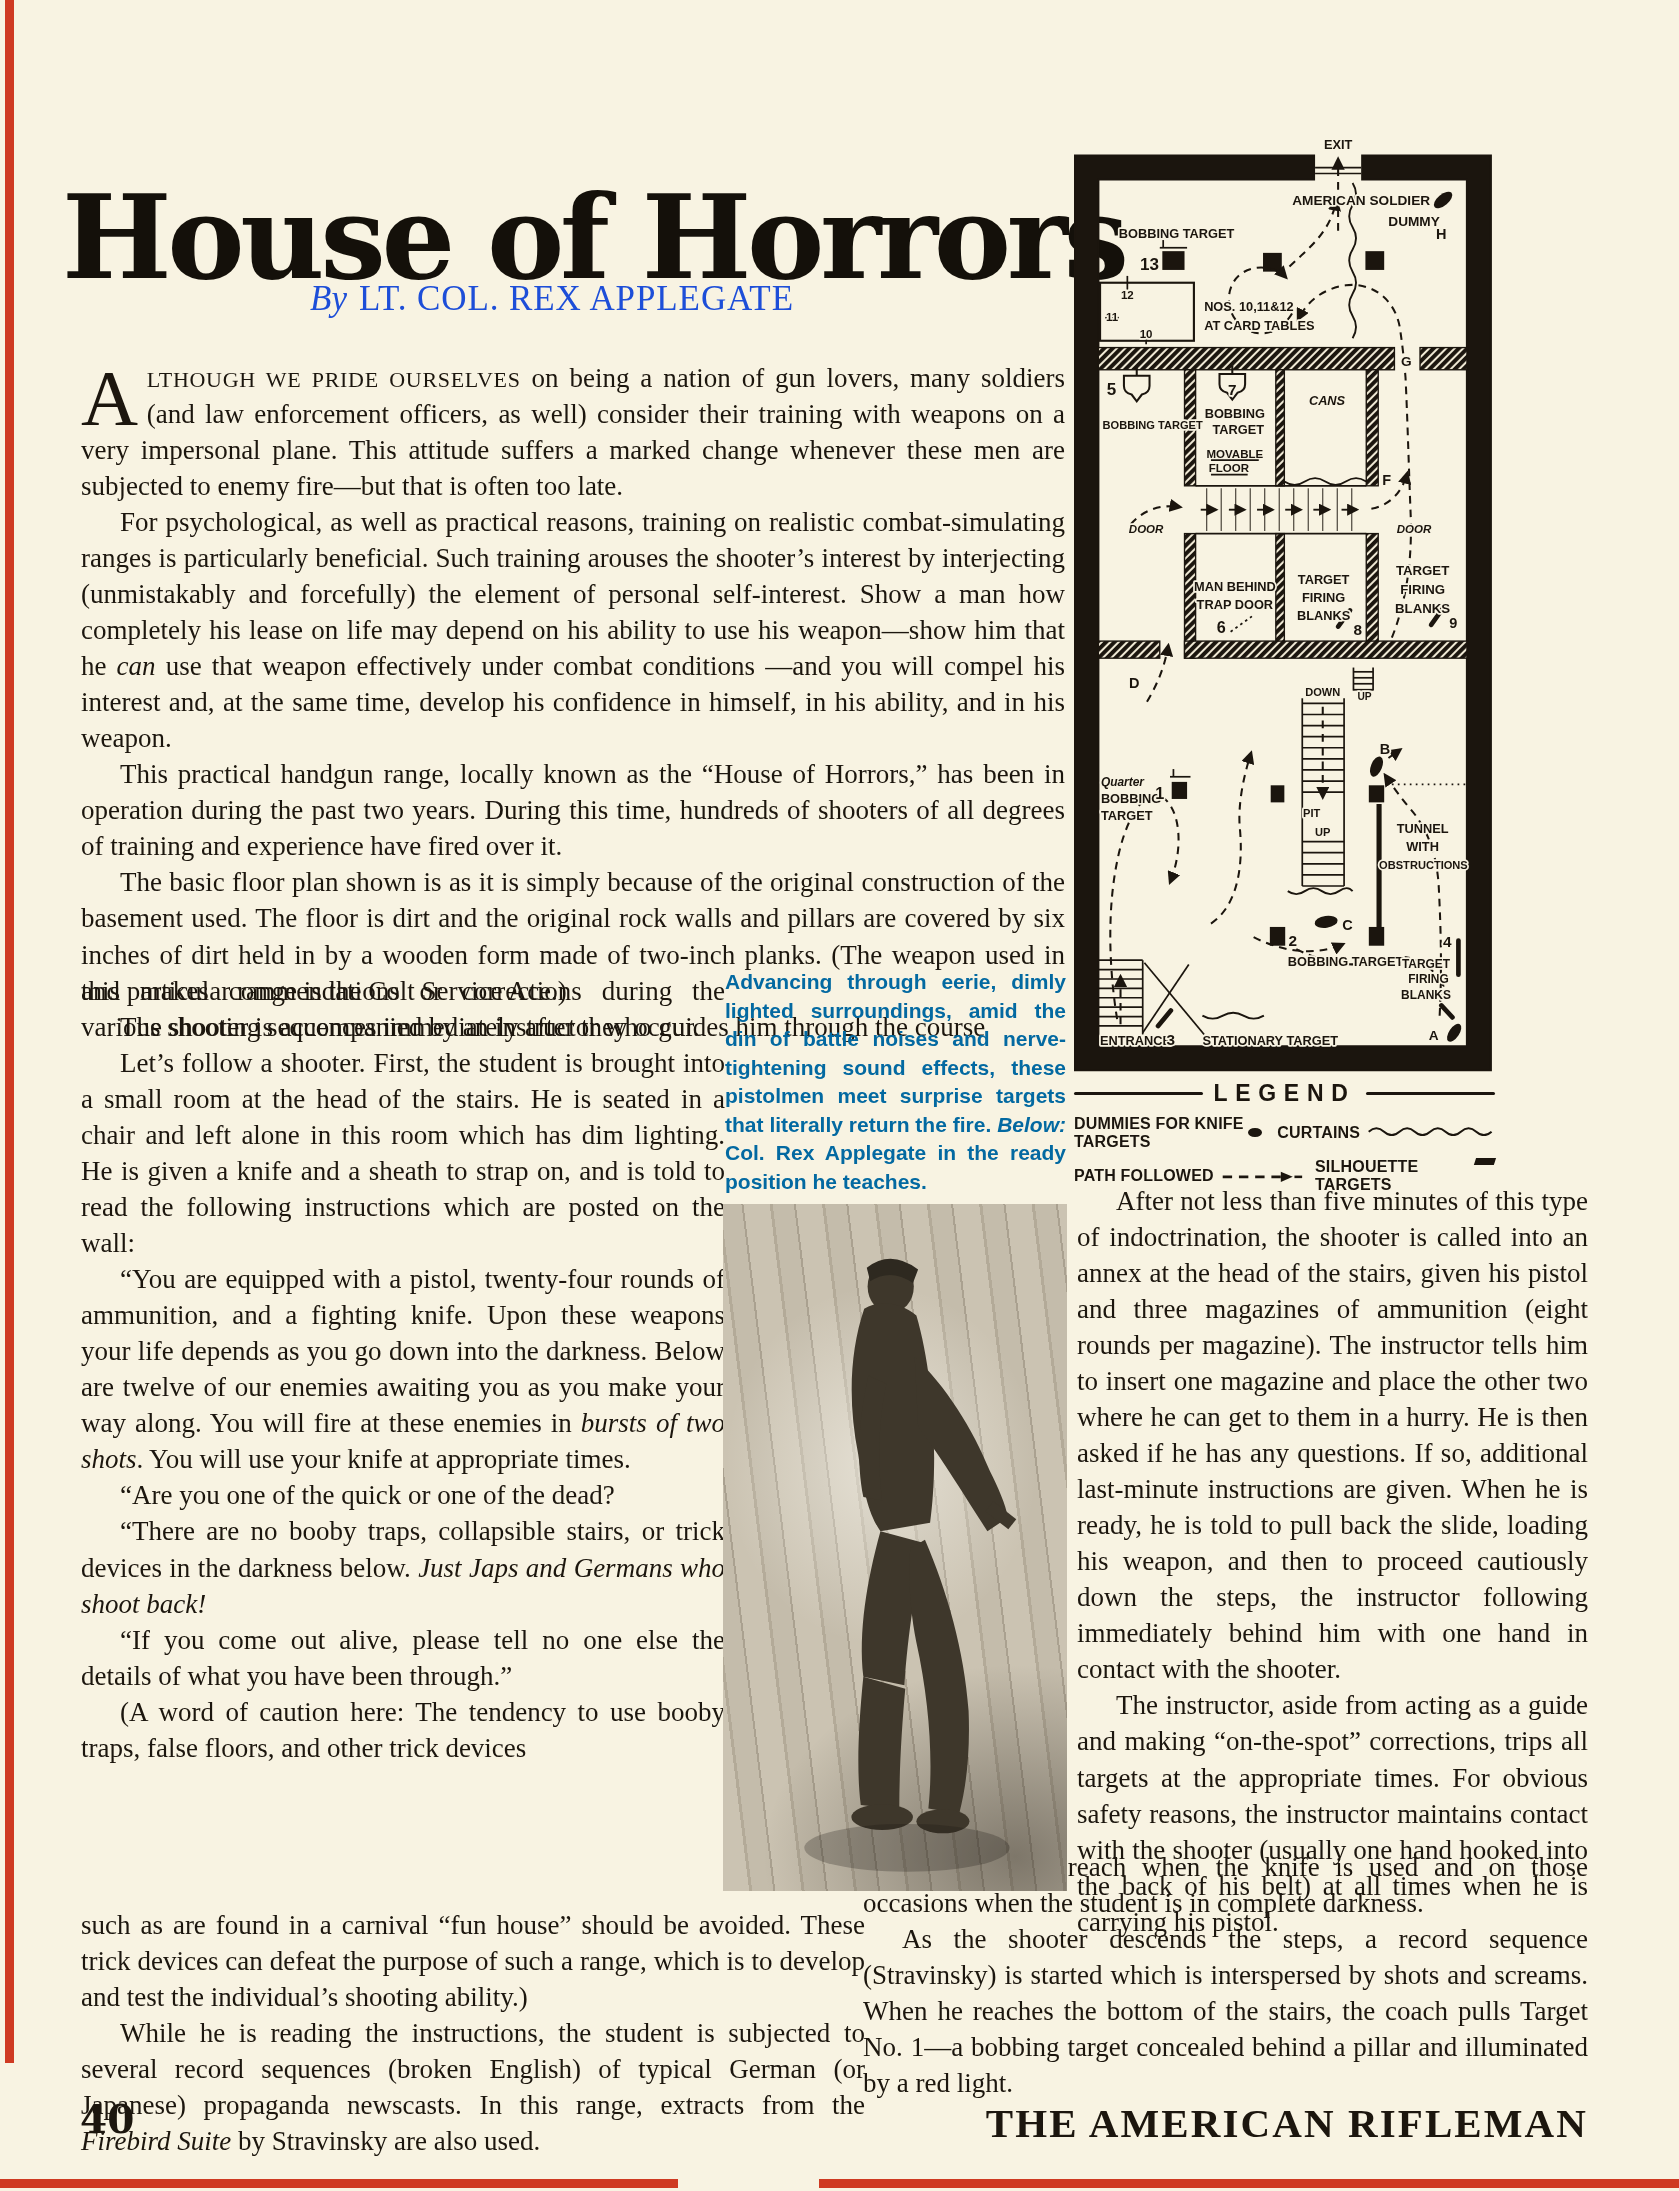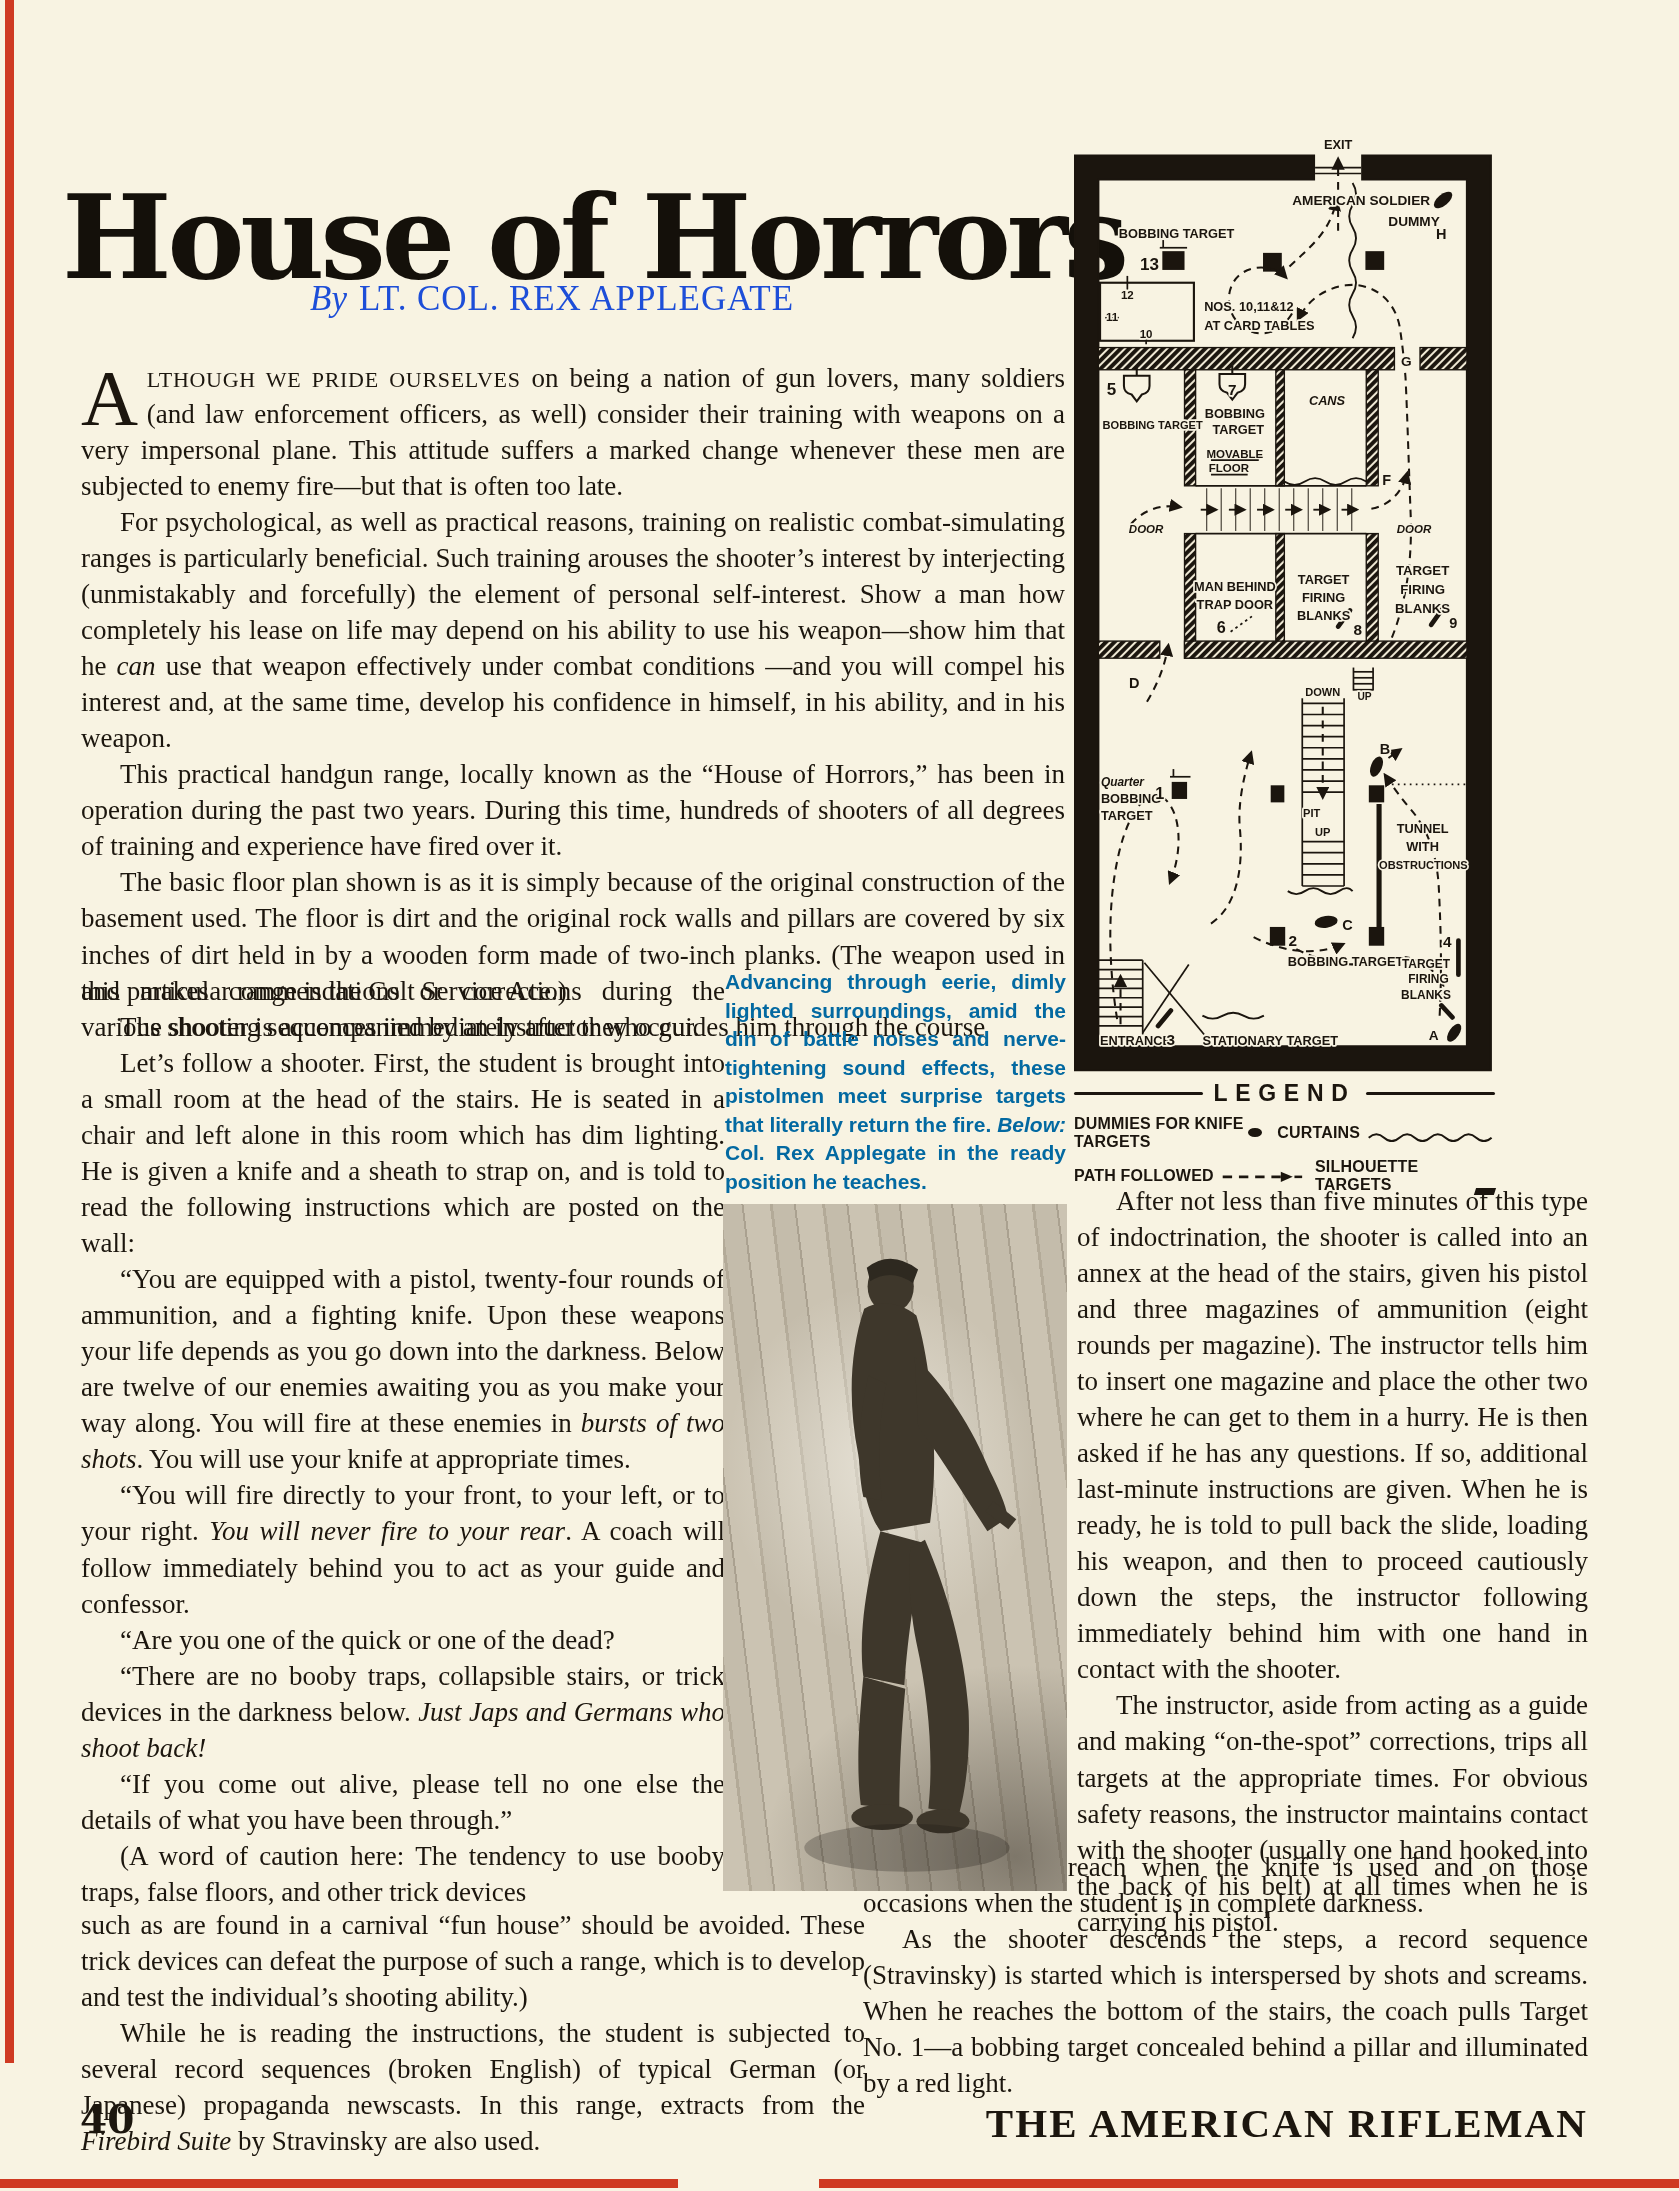--- a/index.html
+++ b/index.html
@@ -63,21 +63,21 @@
   .wv{fill:none;stroke:#1b150e;stroke-width:2.2;}
   .bar{stroke:#1b150e;stroke-width:5.5;stroke-linecap:round;}
   
   .legend{position:absolute;left:1074px;top:1080px;width:421px;
     font-family:"Liberation Sans",sans-serif;font-weight:700;color:#1b150e;}
   .lg-title-row{display:flex;align-items:center;gap:10.3px;}
   .lg-line{flex:1;height:3px;background:#1b150e;border-radius:1.7px;}
   .lg-title{font-size:23px;letter-spacing:7.7px;}
   .lg-row{display:flex;align-items:center;margin-top:7.7px;font-size:16px;letter-spacing:0.2px;}
   .lg-item-l{width:229px;display:flex;align-items:center;justify-content:space-between;}
-  .lg-item-r{flex:1;display:flex;align-items:flex-end;margin-left:12px;}
+  .lg-item-r{flex:1;display:flex;align-items:flex-start;margin-left:12px;}
   .lg-ellipse{width:20.5px;height:9.4px;background:#1b150e;border-radius:50%;margin-right:3.4px;}
   .lg-bar{width:24px;height:6.8px;background:#1b150e;transform:skewX(-18deg);margin-left:8.6px;}
   .lg-icon-svg{margin-left:6.8px;}
   
   .page-number{position:absolute;left:80px;top:2096px;font-size:39px;font-weight:700;font-family:"DejaVu Serif",serif;}
   .journal{position:absolute;right:92px;top:2099px;font-size:41px;font-weight:700;
     font-family:"Liberation Serif",serif;letter-spacing:2.1px;}
 </style>
 </head>
 <body>
@@ -95,21 +95,20 @@
     <p class="noindent"><span class="dropcap">A</span><span class="sc">LTHOUGH WE PRIDE OURSELVES</span><span> on being a nation of gun lovers, many soldiers (and law enforcement officers, as well) consider their training with weapons on a very impersonal plane.  This attitude suffers a marked change whenever these men are subjected to enemy fire—but that is often too late.</span></p>
     <p><span>For psychological, as well as practical reasons, training on realistic combat-simulating ranges is particularly beneficial.  Such training arouses the shooter’s interest by interjecting (unmistakably and forcefully) the element of personal self-interest.  Show a man how completely his lease on life may depend on his ability to use his weapon—show him that he </span><span class="i">can</span><span> use that weapon effectively under combat conditions —and you will compel his interest and, at the same time, develop his confidence in himself, in his ability, and in his weapon.</span></p>
     <p><span>This practical handgun range, locally known as the “House of Horrors,” has been in operation during the past two years.  During this time, hundreds of shooters of all degrees of training and experience have fired over it.</span></p>
     <p><span>The basic floor plan shown is as it is simply because of the original construction of the basement used.  The floor is dirt and the original rock walls and pillars are covered by six inches of dirt held in by a wooden form made of two-inch planks. (The weapon used in this particular range is the Colt Service Ace.)</span></p>
     <p><span>The shooter is accompanied by an instructor who guides him through the course</span></p>
   </div>
 <div class="col col-left">
     <p class="noindent"><span>and makes commendations or corrections during the various shooting sequences immediately after they occur.</span></p>
     <p><span>Let’s follow a shooter.  First, the student is brought into a small room at the head of the stairs.  He is seated in a chair and left alone in this room which has dim lighting.  He is given a knife and a sheath to strap on, and is told to read the following instructions which are posted on the wall:</span></p>
     <p><span>“You are equipped with a pistol, twenty-four rounds of ammunition, and a fighting knife. Upon these weapons your life depends as you go down into the darkness.  Below are twelve of our enemies awaiting you as you make your way along. You will fire at these enemies in </span><span class="i">bursts of two shots</span><span>. You will use your knife at appropriate times.</span></p>
-    <p><span>“You will fire directly to your front, to your left, or to your right.  </span><span class="i">You will never fire to your rear</span><span>.  A coach will follow immediately behind you to act as your guide and confessor.</span></p>
     <p><span>“Are you one of the quick or one of the dead?</span></p>
     <p><span>“There are no booby traps, collapsible stairs, or trick devices in the darkness below.  </span><span class="i">Just Japs and Germans who shoot back!</span></p>
     <p><span>“If you come out alive, please tell no one else the details of what you have been through.”</span></p>
     <p><span>(A word of caution here: The tendency to use booby traps, false floors, and other trick devices</span></p>
   </div>
 <div class="col col-bottom-left">
     <p class="noindent"><span>such as are found in a carnival “fun house” should be avoided.  These trick devices can defeat the purpose of such a range, which is to develop and test the individual’s shooting ability.)</span></p>
     <p><span>While he is reading the instructions, the student is subjected to several record sequences (broken English) of typical German (or Japanese) propaganda newscasts.  In this range, extracts from the </span><span class="i">Firebird Suite</span><span> by Stravinsky are also used.</span></p>
   </div>
 <div class="col col-right">

